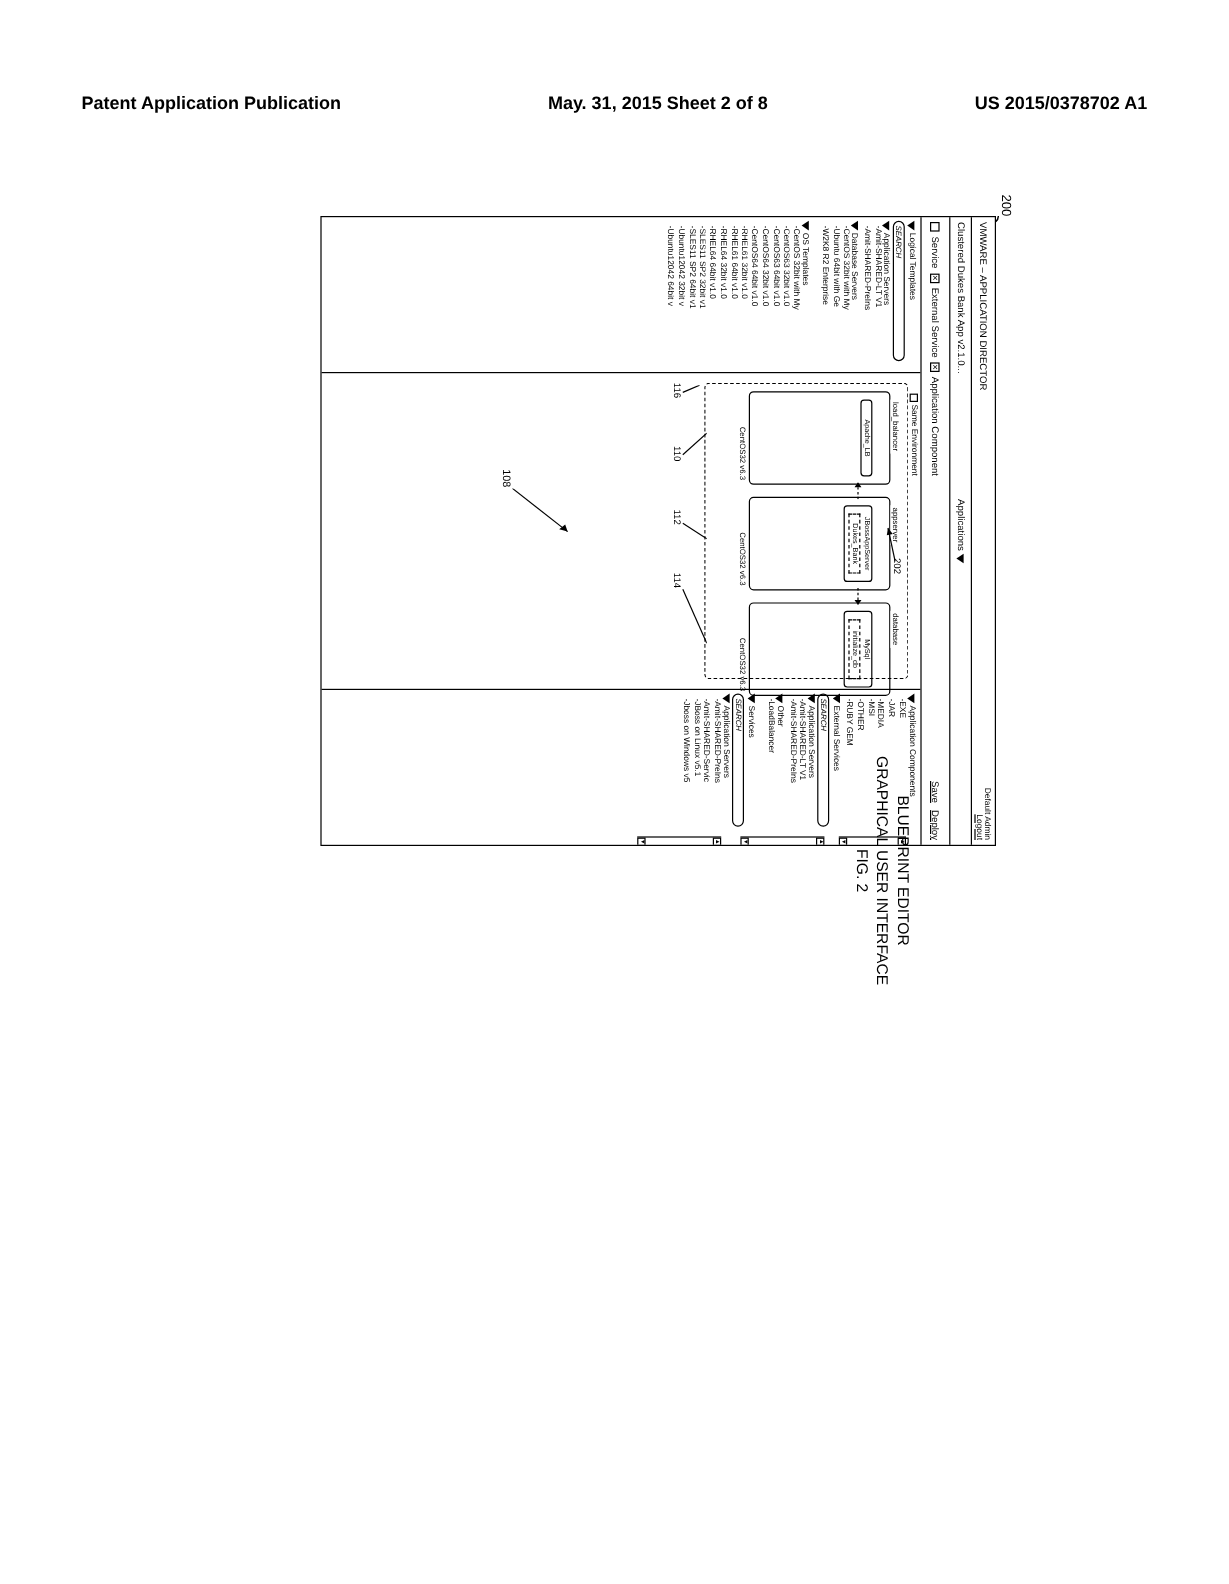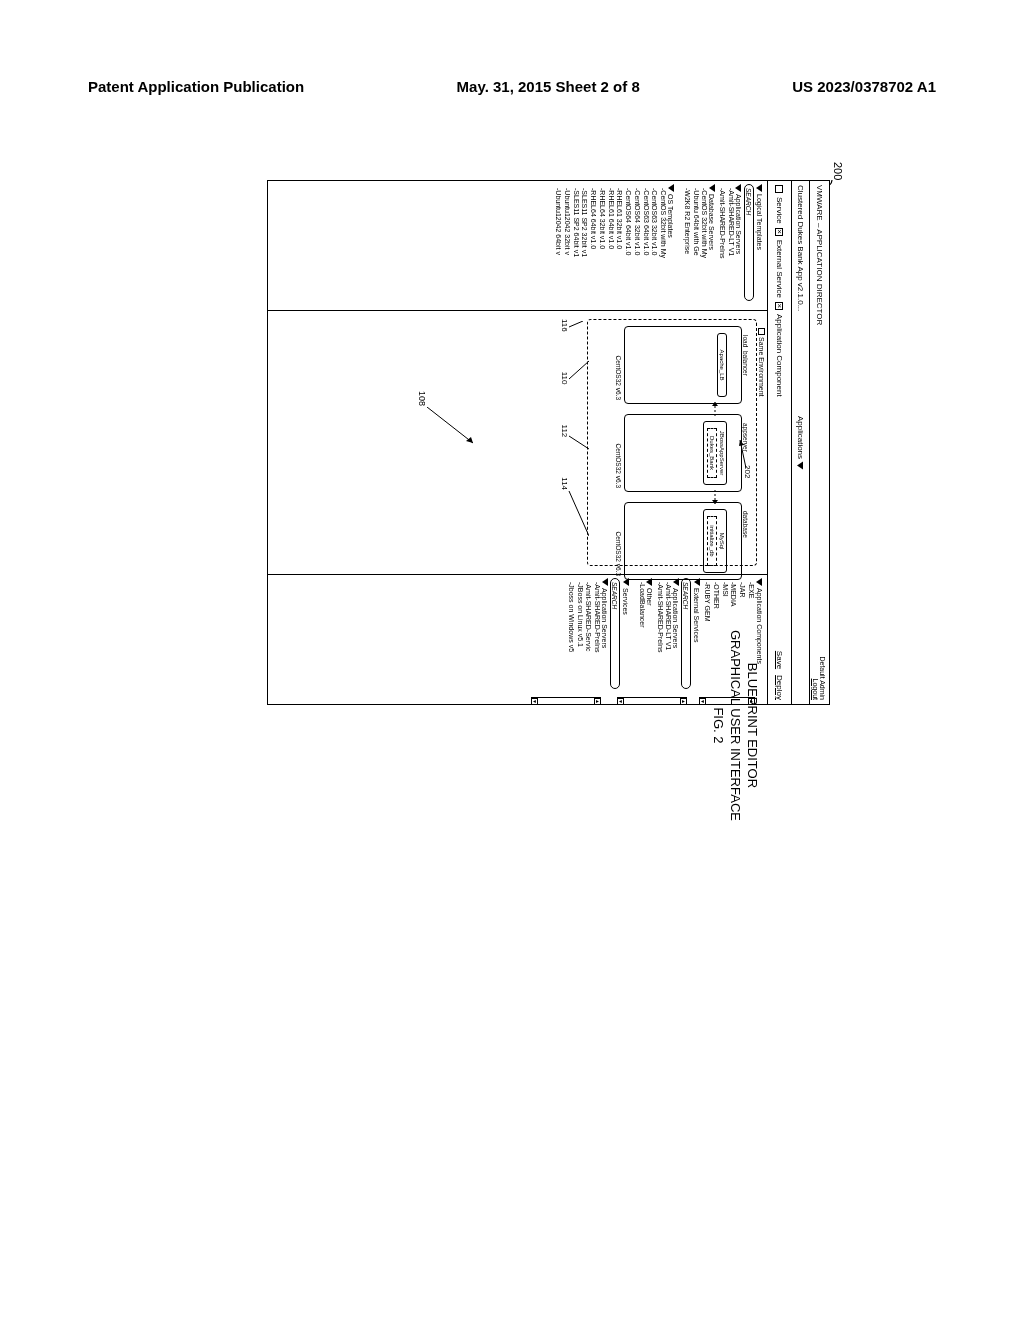--- a/index.html
+++ b/index.html
@@ -13,21 +13,21 @@
   }
   .page-header {
     position: absolute;
     top: 78px;
     left: 0;
     width: 1024px;
     display: flex;
     justify-content: space-between;
     font-size: 15px;
     font-weight: bold;
-    padding: 0 88px;
+    padding: 0 68px;
   }
   .figure-wrap {
     position: absolute;
     top: 250px;
     left: 200px;
     width: 700px;
     height: 560px;
     transform: rotate(90deg);
     transform-origin: center center;
   }
@@ -123,21 +123,21 @@
     transform-origin: left top;
     text-align:center; font-size:13px; line-height:1.3;
   }
 </style>
 </head>
 <body>
 
 <div class="page-header">
   <span>Patent Application Publication</span>
   <span>May. 31, 2015  Sheet 2 of 8</span>
-  <span>US 2023/0378702 A1</span>
+  <span>US 2015/0378702 A1</span>
 </div>
 
 <div class="figure-wrap">
   <div class="figure-label" style="position:absolute; left:-18px; top:-14px; font-size:11px;">200</div>
   <svg style="position:absolute; left:-2px; top:-4px;" width="20" height="16">
       <path d="M2 2 Q 8 2 10 12" stroke="#000" fill="none" stroke-width="1.2"></path>
     </svg>
 
   <div class="app-border">
 

